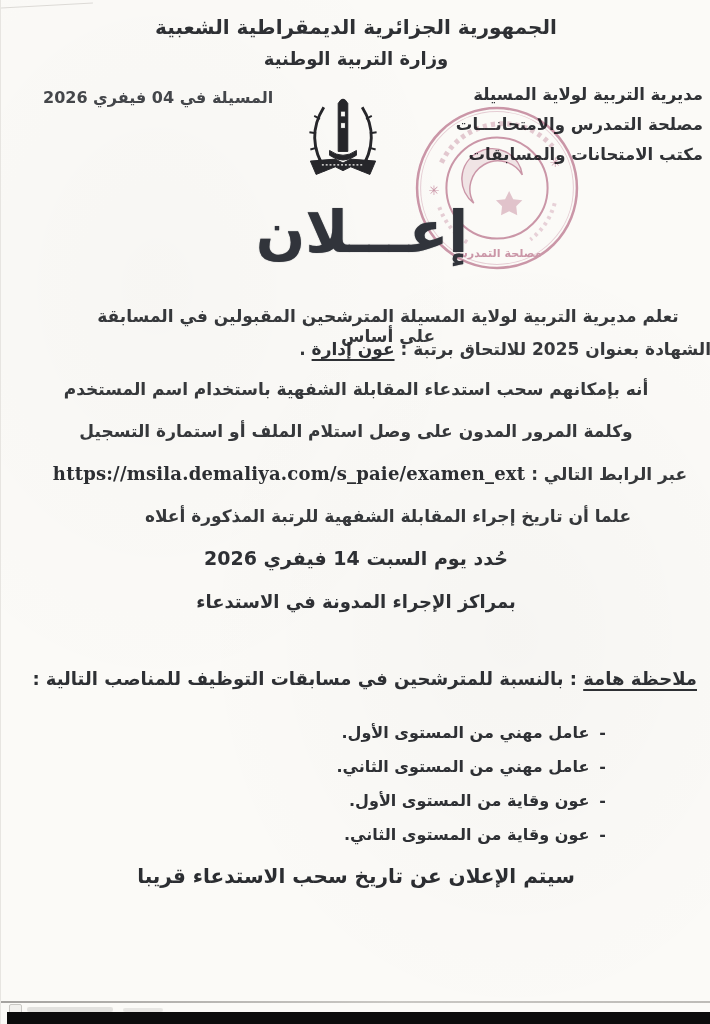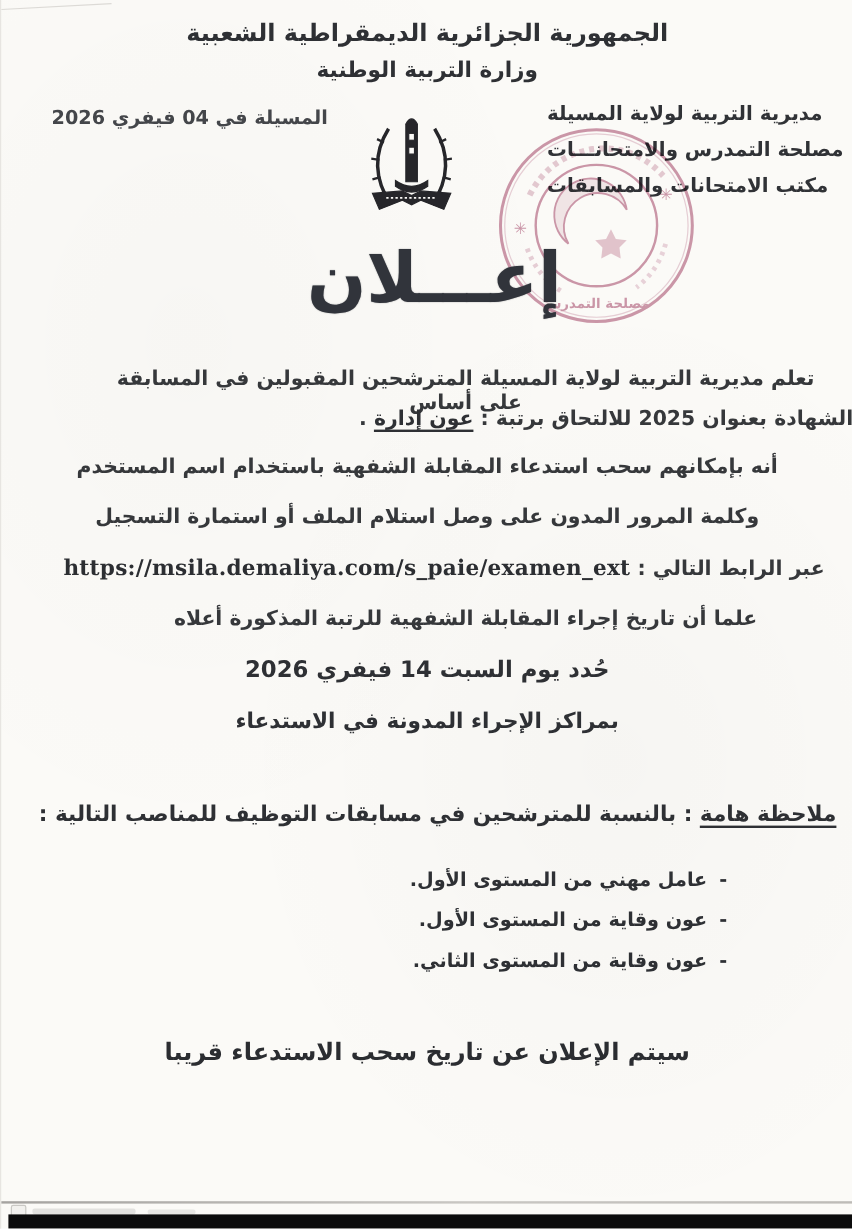--- a/index.html
+++ b/index.html
@@ -13,21 +13,21 @@
     border-left:1px solid #e7e5e1;
   }
   .abs{position:absolute;}
   .ar{direction:rtl;unicode-bidi:embed;}
   .ctr{left:0;width:100%;text-align:center;}
   .b{font-weight:700;}
   .ink{color:#2e3034;}
   .hdr1{top:15px;font-size:20px;letter-spacing:0.2px;}
   .hdr2{top:48px;font-size:18px;}
   .placedate{left:42px;top:88px;font-size:16px;color:#44464a;}
-  .letterhead{right:8px;top:80px;text-align:left;font-size:16.5px;line-height:30px;color:#303236;}
+  .letterhead{right:8px;top:80px;text-align:right;font-size:16.5px;line-height:30px;color:#303236;}
   .title-callig{
     top:198px;font-size:58px;color:#31343b;line-height:1.2;
     text-shadow:0 0 1px rgba(40,43,50,0.6);
     transform:translateX(6px);
   }
   .l{font-size:17px;}
   .p1l1{top:306px;padding:0 46px;box-sizing:border-box;margin-left:32px;}
   .p1l2{top:339px;text-align:right;}
   .l3{top:379px;}
   .l4{top:421px;}
@@ -129,20 +129,21 @@
   <div class="abs ctr ar b l l6">علما أن تاريخ إجراء المقابلة الشفهية للرتبة المذكورة أعلاه</div>
   <div class="abs ctr ar b l7 ink">حُدد يوم السبت 14 فيفري 2026</div>
   <div class="abs ctr ar b l8 ink">بمراكز الإجراء المدونة في الاستدعاء</div>
 
   <div class="abs ar b note">
     <span class="notelabel">ملاحظة هامة</span><span> : بالنسبة للمترشحين في مسابقات التوظيف للمناصب التالية :</span>
   </div>
 
   <div class="abs joblist">
     <div class="jobitem">عامل مهني من المستوى الأول.</div>
+    <div class="jobitem">عامل مهني من المستوى الثاني.</div>
     <div class="jobitem">عون وقاية من المستوى الأول.</div>
     <div class="jobitem">عون وقاية من المستوى الثاني.</div>
   </div>
 
   <div class="abs ctr ar b footerline">سيتم الإعلان عن تاريخ سحب الاستدعاء قريبا</div>
 
   <div class="abs sepline"></div>
   <div class="abs wm-icon"></div>
   <div class="abs wm-smear1"></div>
   <div class="abs wm-smear2"></div>

